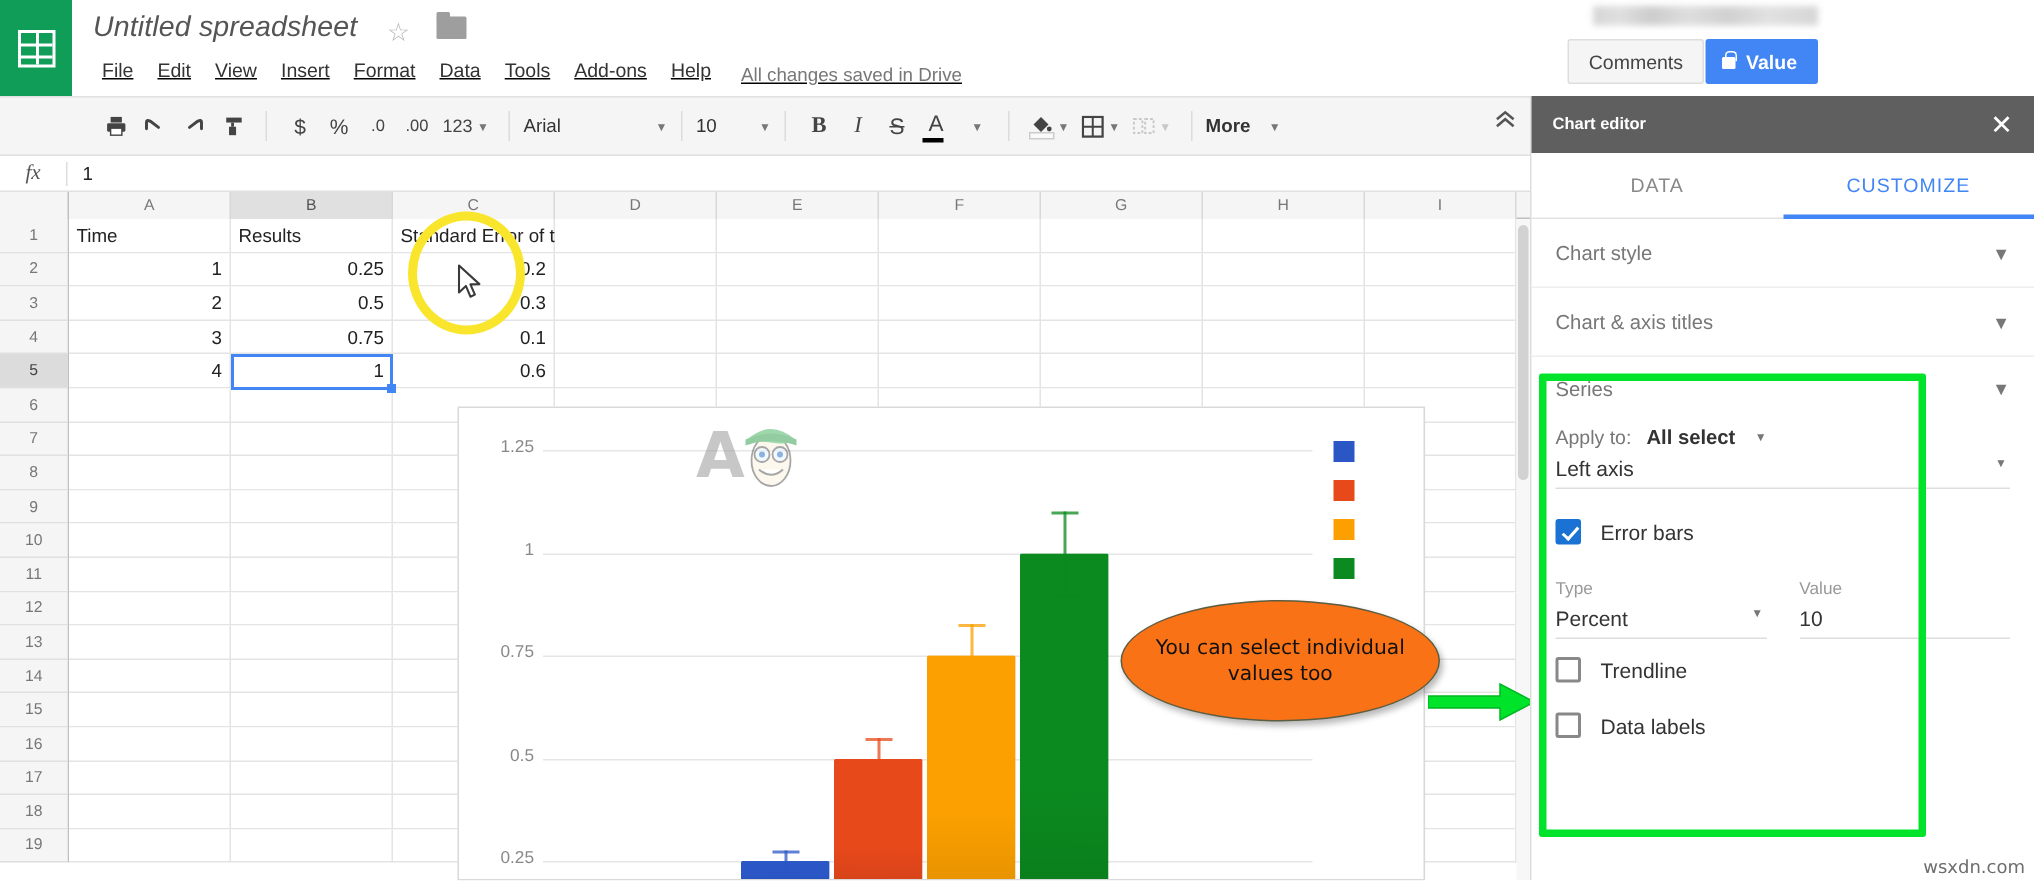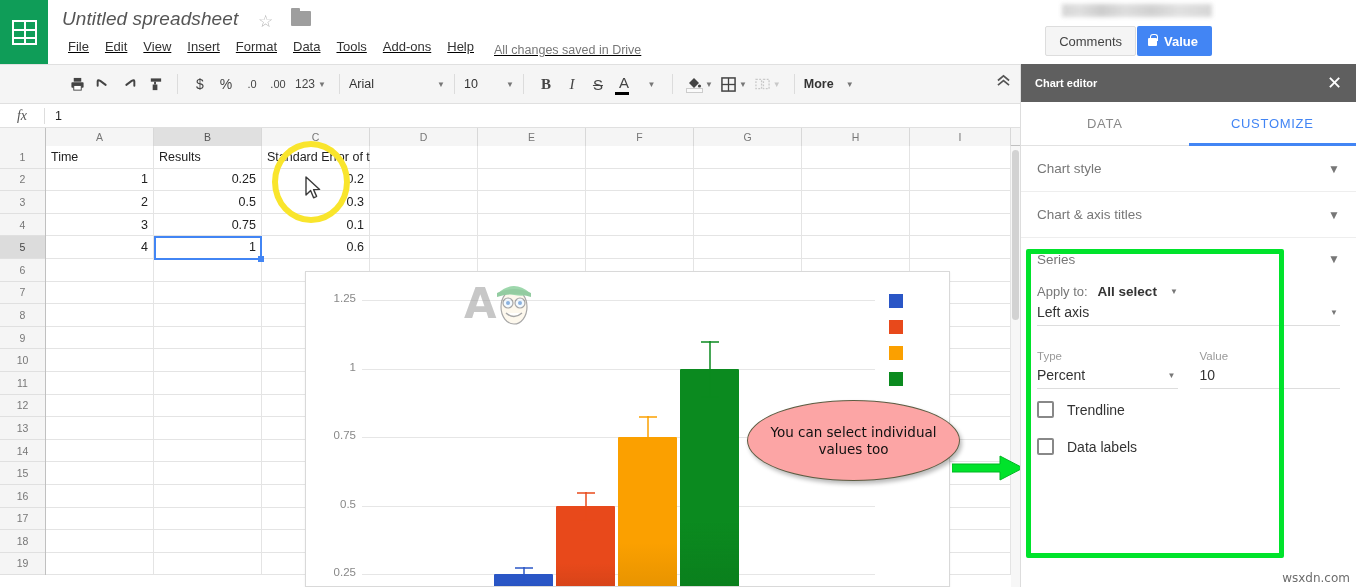--- a/index.html
+++ b/index.html
@@ -158,21 +158,21 @@
 
   .watermark {
     position: absolute; left: 158px; top: 5px; z-index: 3;
     display: flex; align-items: center; opacity: .55; pointer-events: none;
   }
   .wm-text { font-size: 42px; font-weight: bold; color: #9a9a9a; letter-spacing: 1px; font-family: "DejaVu Sans", sans-serif; }
 
   
   .callout {
     position: absolute; left: 747px; top: 400px; width: 213px; height: 81px;
-    background: #fca5a5; border: 1.5px solid #5d5d43; border-radius: 50%;
+    background: #f97316; border: 1.5px solid #5d5d43; border-radius: 50%;
     z-index: 25; display: flex; align-items: center; justify-content: center;
     box-shadow: 2px 3px 4px rgba(0,0,0,.28);
   }
   .callout span {
     font-size: 13.5px; color: #111; text-align: center; line-height: 17px;
     font-family: "DejaVu Sans", sans-serif;
   }
   .green-arrow { position: absolute; left: 952px; top: 455px; z-index: 25; }
 
   
@@ -198,21 +198,21 @@
     padding: 0 16px; border-bottom: 1px solid #eee; cursor: pointer;
   }
   .ed-section-label { font-size: 13.5px; color: #777; }
   .chev { color: #777; font-size: 12px; }
   .ed-body { padding: 0 16px; position: relative; }
   .row-inline { display: flex; align-items: center; gap: 10px; padding-top: 14px; }
   .lbl-muted { font-size: 13px; color: #777; }
   .lbl-strong { font-size: 13.5px; color: #333; font-weight: bold; }
   .field-label { font-size: 11.5px; color: #999; margin-top: 16px; }
   .field-select {
-    display: flex; align-items: center; justify-content: space-between;
+    display: flex; justify-content: space-between;
     border-bottom: 1px solid #ddd; padding: 3px 2px 5px 0; margin-top: 2px;
     font-size: 14px; color: #333; cursor: pointer;
   }
   .chk-row { display: flex; align-items: center; gap: 13px; margin-top: 20px; cursor: pointer; }
   .chk {
     width: 17px; height: 17px; border: 2px solid #888; border-radius: 2px; background: #fff;
     flex: none;
   }
   .chk.on { background: #1a73d4; border-color: #1a73d4; position: relative; }
   .chk.on:after {
@@ -680,20 +680,24 @@
         <span class="lbl-muted">Apply to:</span>
         <span class="lbl-strong">All select</span>
         <span class="caret">▼</span>
       </div>
 
       <div class="field-select">
         <span>Left axis</span>
         <span class="caret">▼</span>
       </div>
 
+      <div class="chk-row">
+        <div class="chk on"></div>
+        <span class="chk-label">Error bars</span>
+      </div>
 
       <div class="two-col" style="margin-top:8px;">
         <div>
           <div class="field-label">Type</div>
           <div class="field-select">
             <span>Percent</span>
             <span class="caret">▼</span>
           </div>
         </div>
         <div>

